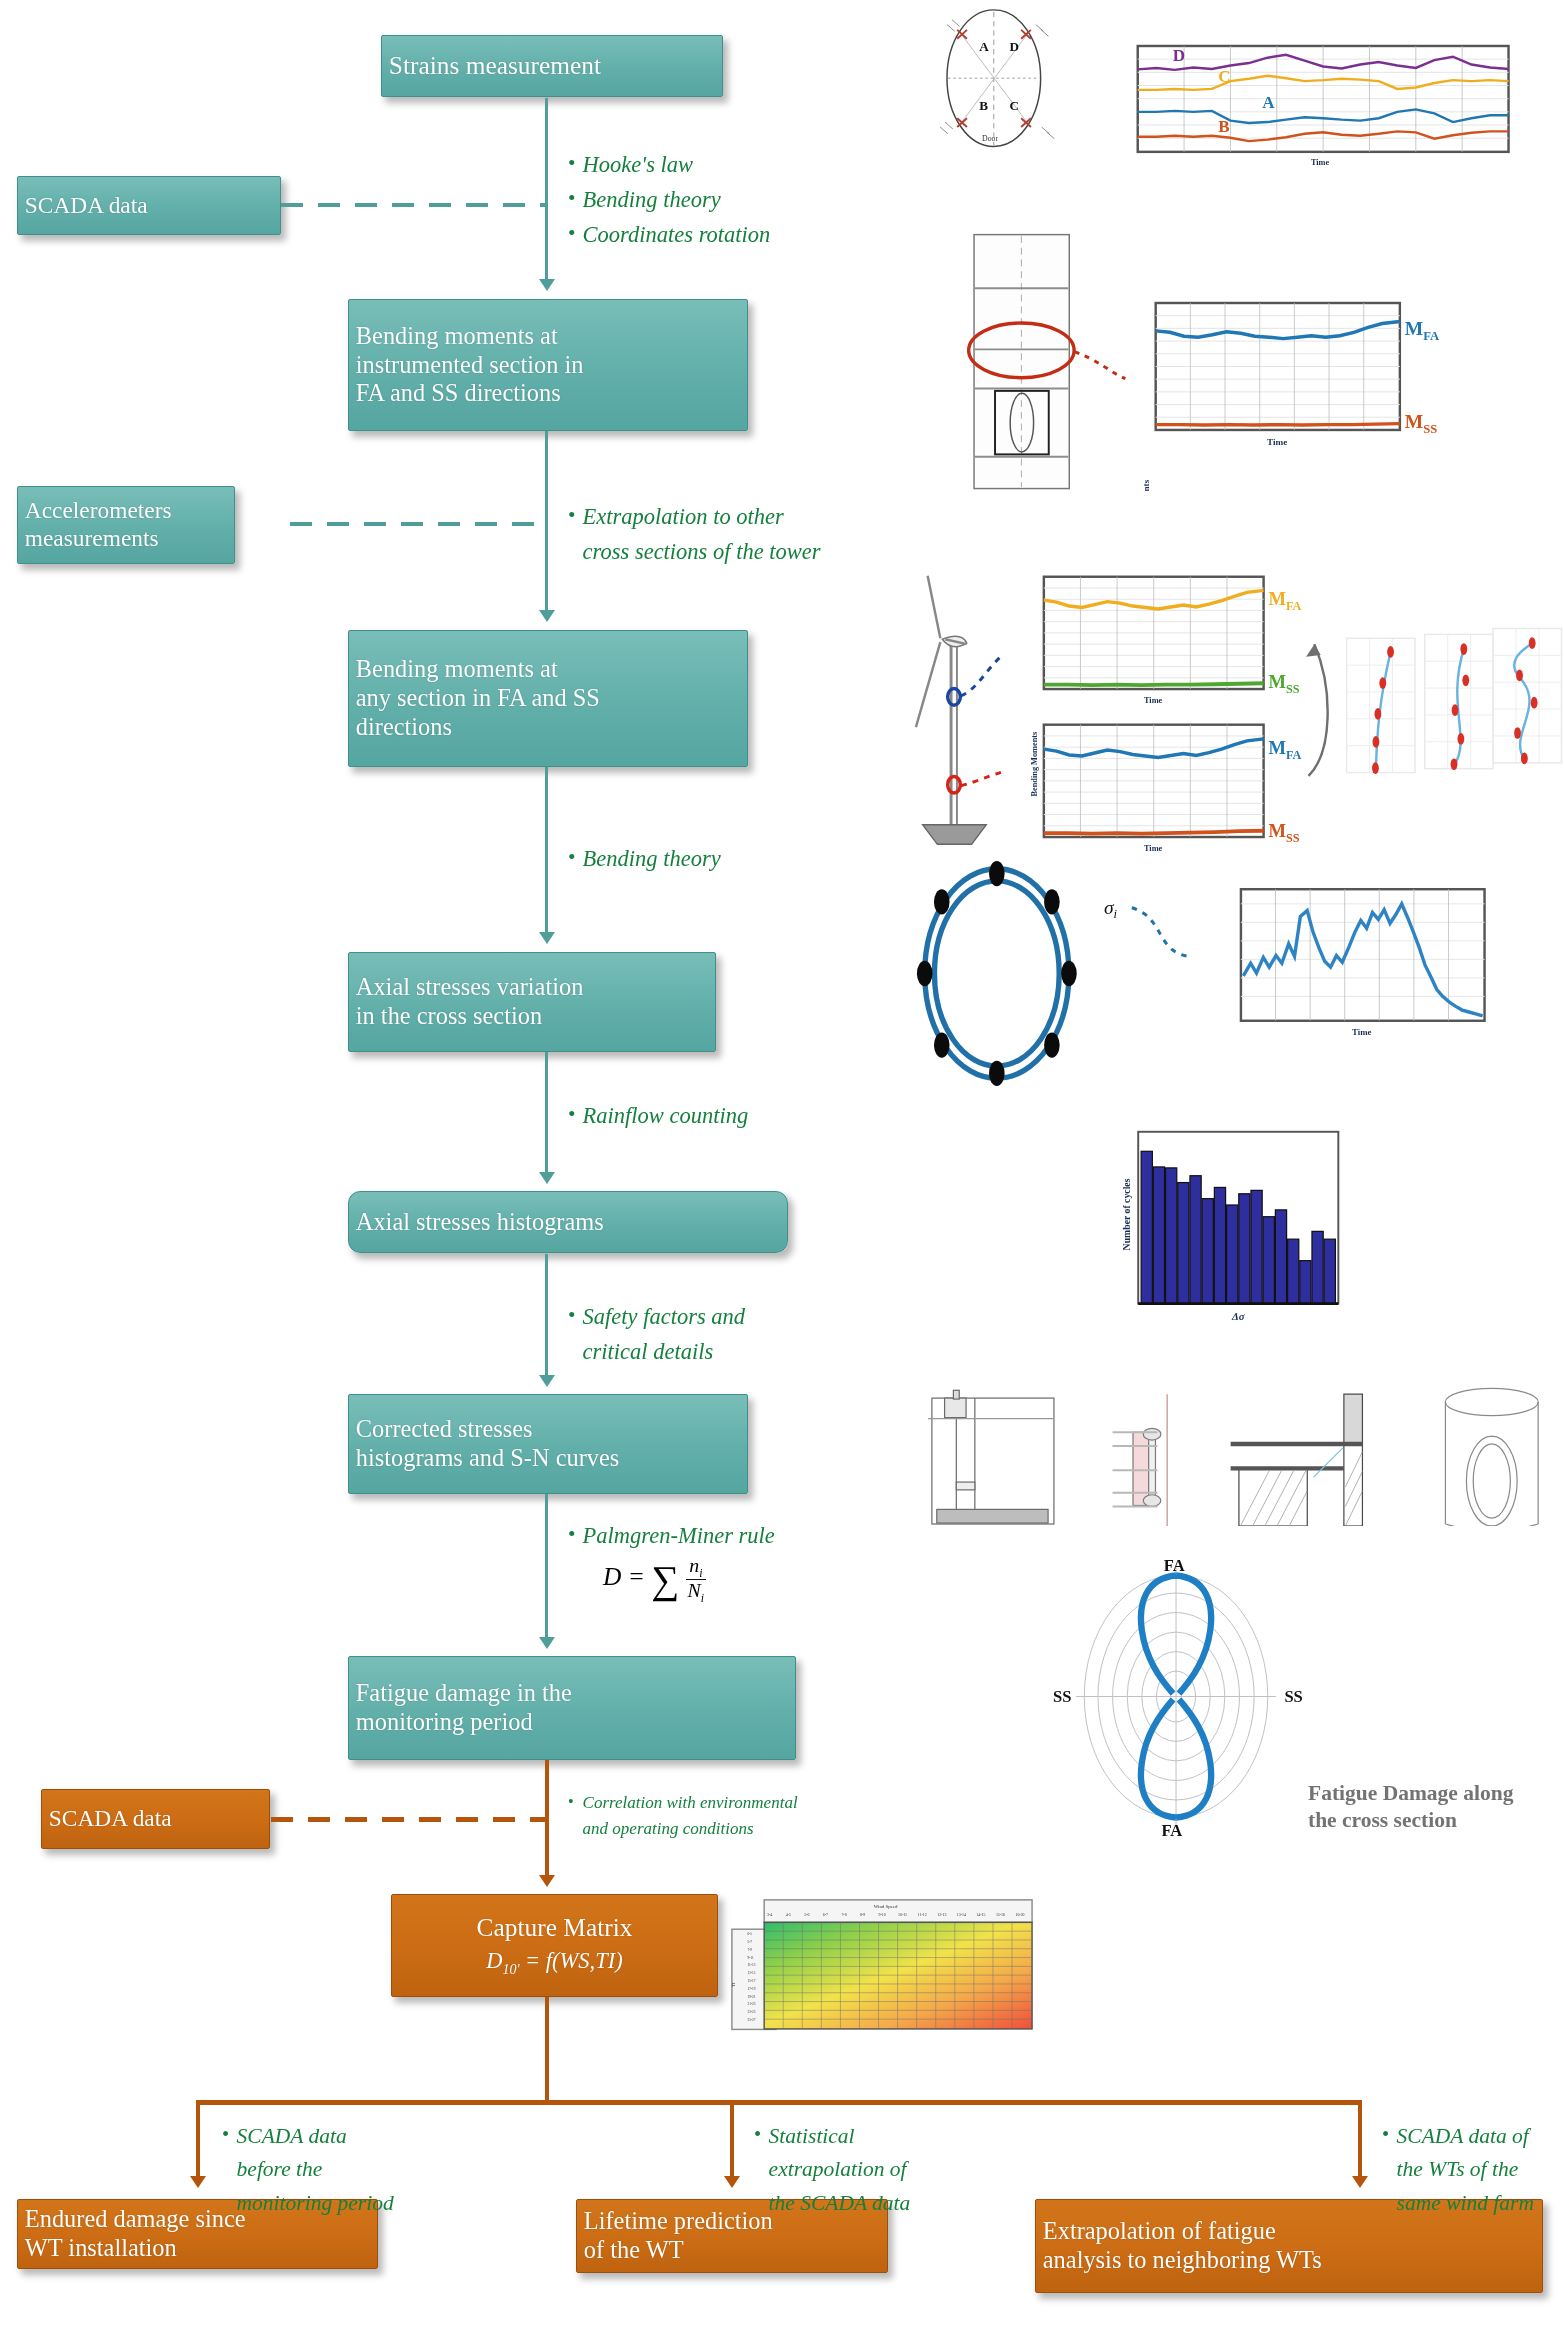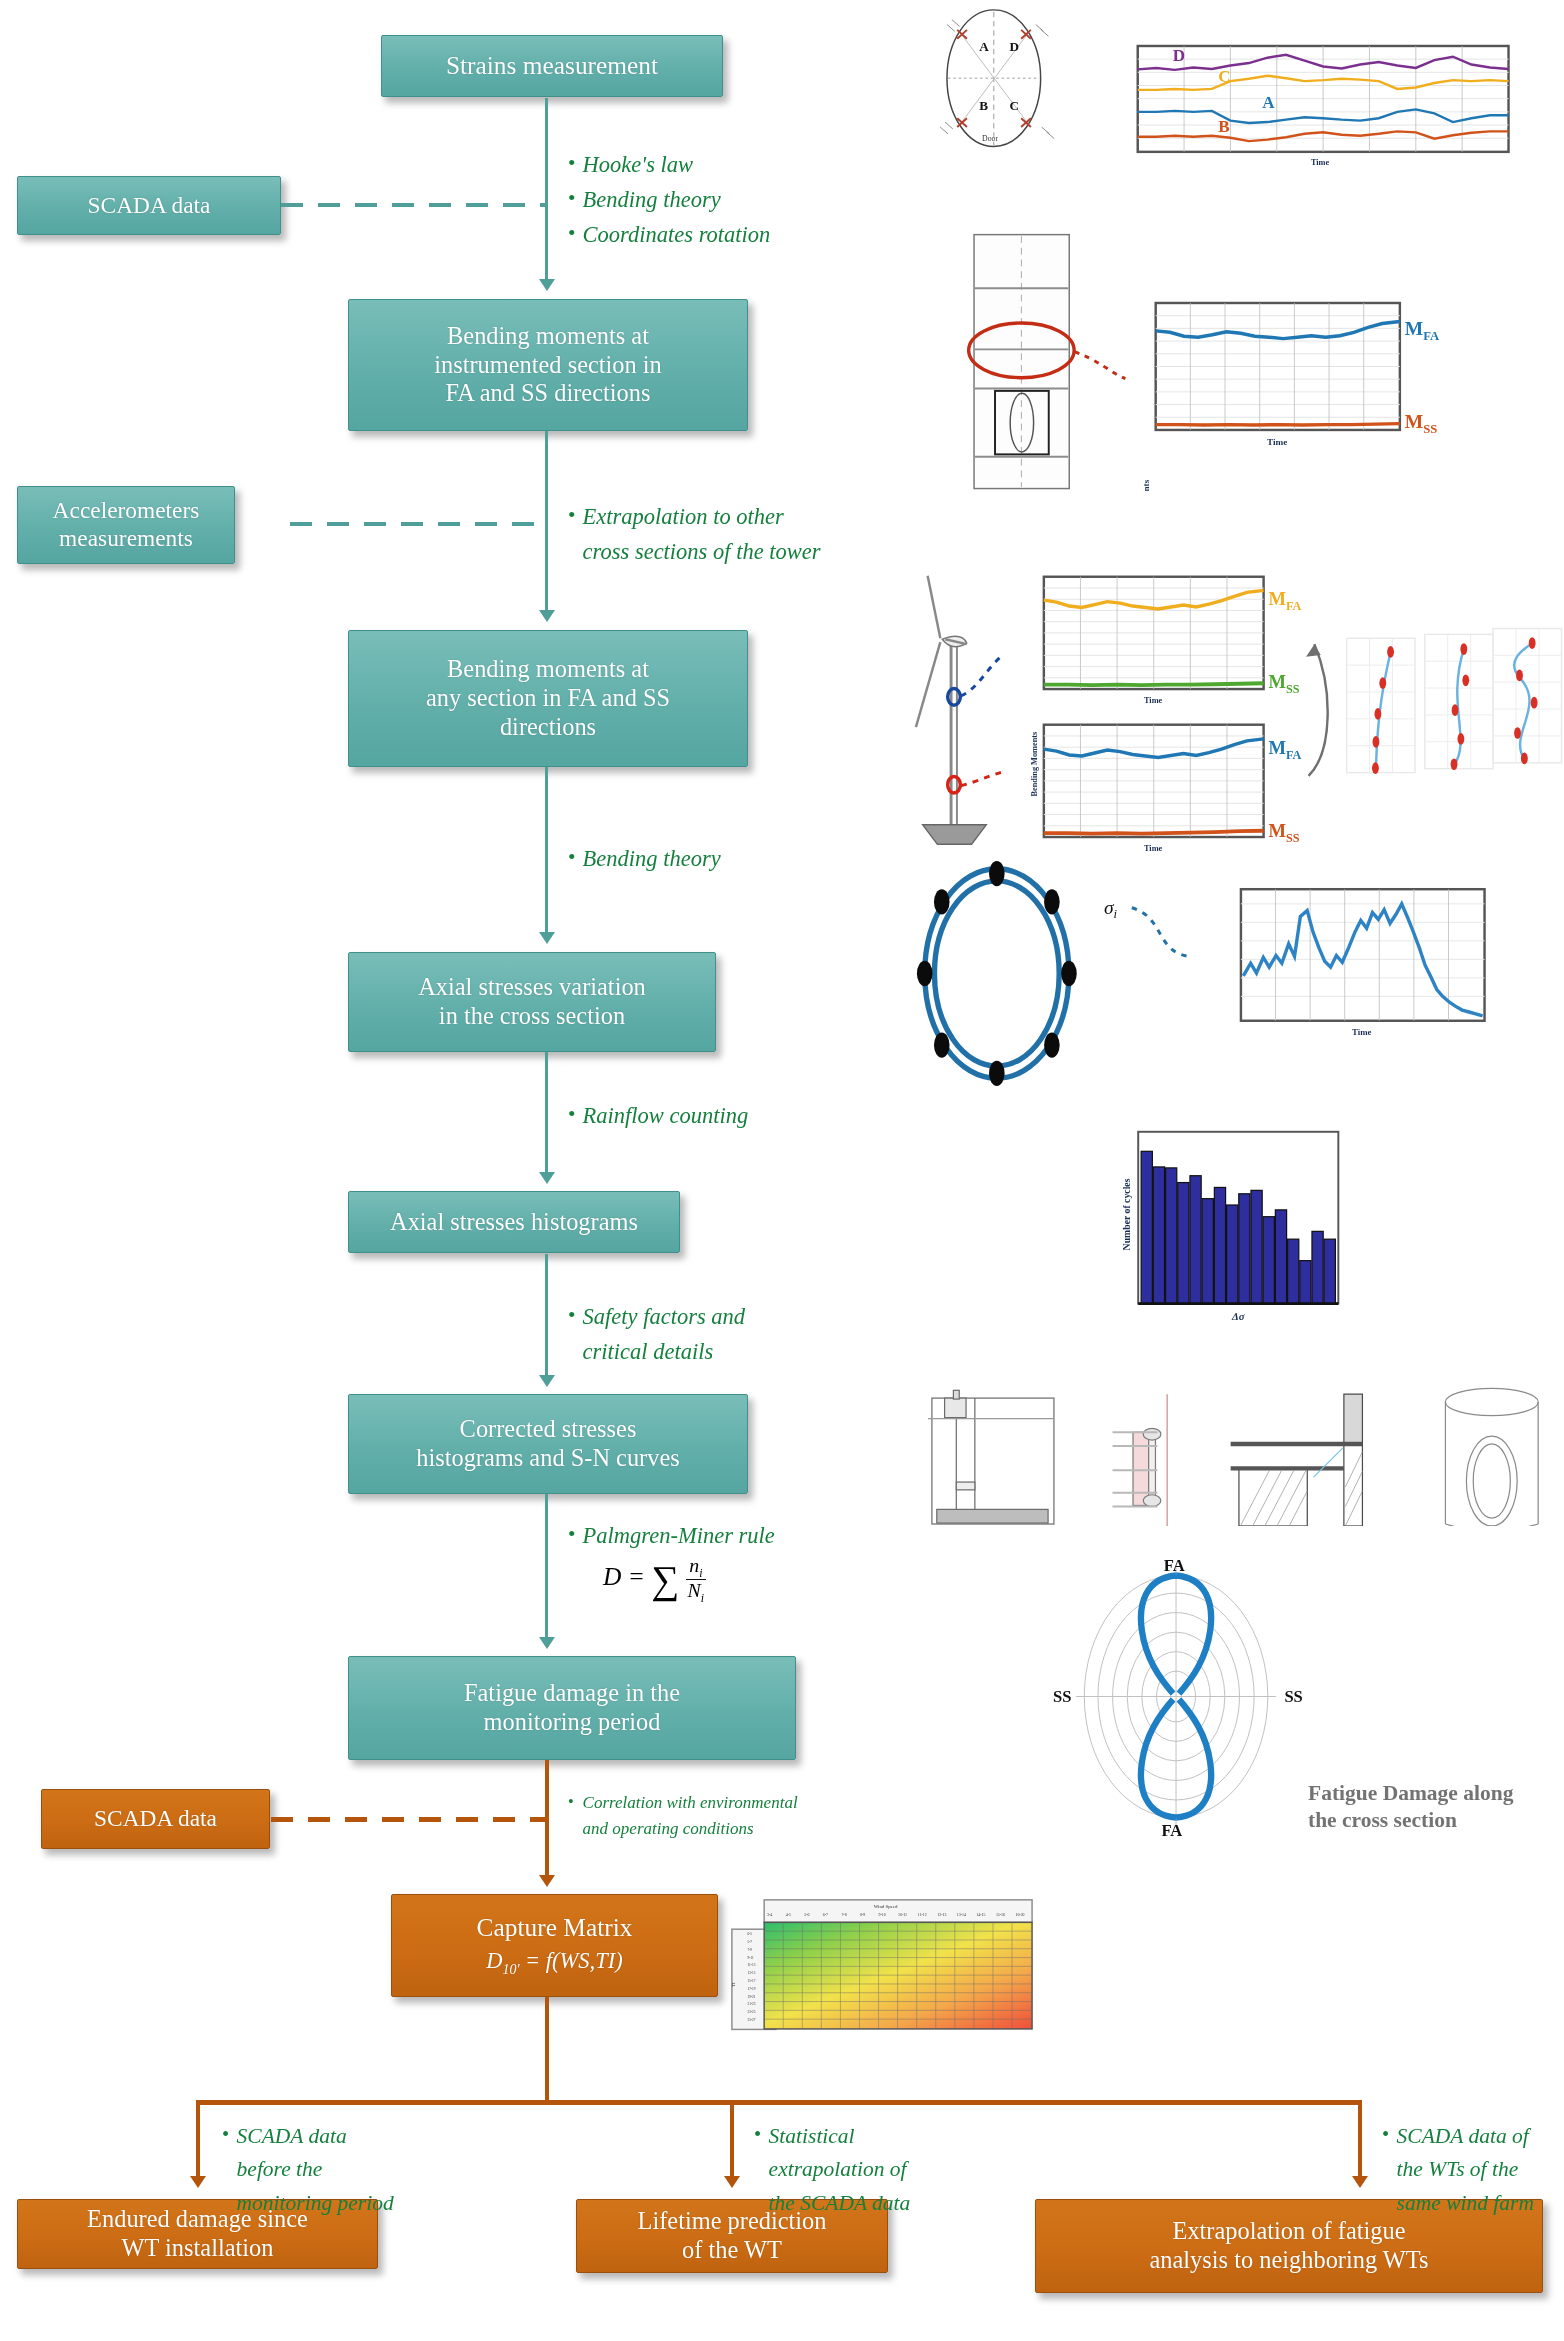--- a/index.html
+++ b/index.html
@@ -9,21 +9,20 @@
     font-family: "Liberation Serif", "DejaVu Serif", serif;
     position: relative;
     overflow: hidden;
   }
   #stage { position: absolute; inset: 0; }
 
   
   .box {
     position: absolute;
     display: flex; align-items: center; justify-content: center;
-    text-align: center;
     color: #ffffff;
     border-radius: 2px;
     line-height: 1.18;
     padding: 2.9px 6.8px;
     box-shadow: 4.9px 5.9px 7.8px rgba(0,0,0,0.28);
     text-shadow: 0 0 1.5px rgba(0,0,0,0.22);
     font-family: Liberation Serif, serif;
   }
   .box.teal {
     background: linear-gradient(180deg,#79bdb8 0%,#63b0ab 52%,#55a5a0 100%);
@@ -106,21 +105,21 @@
   </div>
 
   <div class="box teal" style="left:348px;top:630px;width:400px;height:137px;font-size:24.4px;">
     <span class="txt">Bending moments at<br>any section in FA and SS<br>directions</span>
   </div>
 
   <div class="box teal" style="left:348px;top:952px;width:368px;height:100px;font-size:24.4px;">
     <span class="txt">Axial stresses variation<br>in the cross section</span>
   </div>
 
-  <div class="box teal" style="left:348px;top:1191px;width:332px;height:62px;font-size:24.4px;">
+  <div class="box teal" style="left:348px;top:1191px;width:440px;height:62px;font-size:24.4px;border-radius:12px;">
     <span class="txt">Axial stresses histograms</span>
   </div>
 
   <div class="box teal" style="left:348px;top:1394px;width:400px;height:100px;font-size:24.4px;">
     <span class="txt">Corrected stresses<br>histograms and S-N curves</span>
   </div>
 
   <div class="box teal" style="left:348px;top:1656px;width:448px;height:104px;font-size:24.4px;">
     <span class="txt">Fatigue damage in the<br>monitoring period</span>
   </div>

